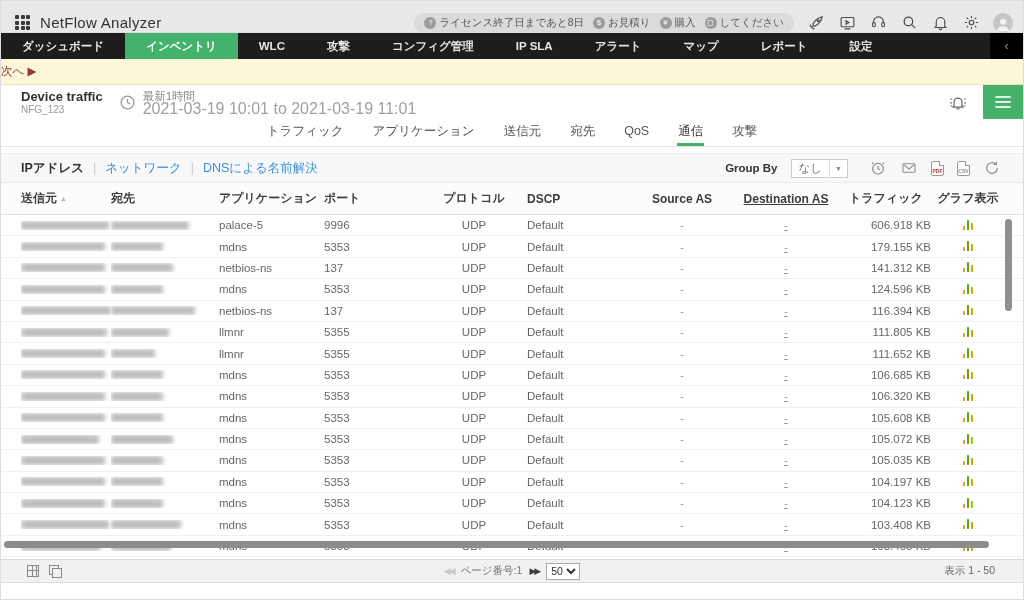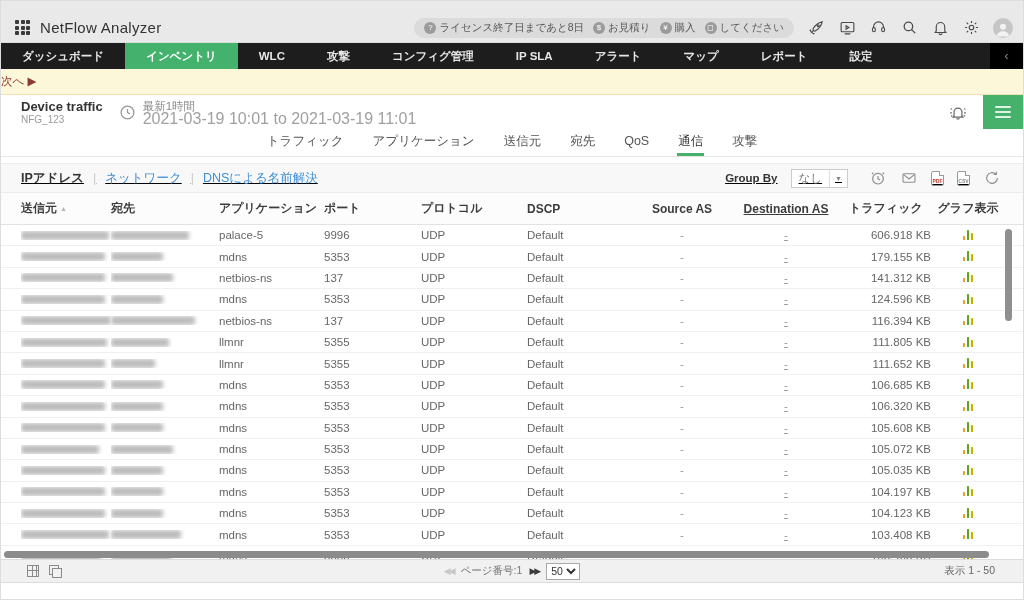--- a/index.html
+++ b/index.html
@@ -1,21 +1,21 @@
 <!DOCTYPE html>
 <html><head>
 <meta charset="utf-8">
 <style>
   * { margin:0; padding:0; box-sizing:border-box; }
   html,body { background:#fff; }
   body { font-family:"Liberation Sans","DejaVu Sans",sans-serif; }
   #app { position:relative; width:1024px; height:600px; background:#fff; overflow:hidden; border:1px solid #ddd; }
 
   
-  .topbar { height:42px; background:#e9e9e9; display:flex; align-items:center; padding:12px 10px 0 14px; border-bottom:1px solid #dcdcdc;justify-content:center; }
+  .topbar { height:32px; background:#e9e9e9; display:flex; align-items:center; padding:12px 10px 0 14px; border-bottom:1px solid #dcdcdc;justify-content:center; }
   .apps-grid { width:15px; height:15px; display:grid; grid-template-columns:repeat(3,4px); grid-template-rows:repeat(3,4px); gap:1.5px; cursor:pointer; margin-right:10px; }
   .apps-grid i { background:#3a3a3a; border-radius:1px; }
   .app-title { font-size:15px; color:#333; letter-spacing:.3px; }
   .top-right { margin-left:auto; display:flex; align-items:center; gap:13px; }
   .license-pill { background:#dbdbdb; border-radius:11px; height:20px; display:flex; align-items:center; gap:9px; padding:0 10px; font-size:10.5px; color:#555; white-space:nowrap; }
   .pill-item { display:flex; align-items:center; gap:3px; cursor:pointer; }
   .pill-ico { width:12px; height:12px; border-radius:50%; background:#9b9b9b; color:#fff; font-size:8px; line-height:12px; text-align:center; display:inline-block; }
   .tb-ico { width:18px; height:18px; color:#4a4a4a; display:inline-flex; align-items:center; justify-content:center; cursor:pointer; }
   .tb-ico svg { width:17px; height:17px; }
   .avatar { width:20px; height:20px; border-radius:50%; background:#c6c6c6; display:inline-flex; align-items:flex-end; justify-content:center; overflow:hidden; cursor:pointer; }
@@ -51,21 +51,21 @@
   .green-menu { width:40px; height:100%; background:#45b16a; display:flex; flex-direction:column; align-items:center; justify-content:center; gap:3px; cursor:pointer; }
   .green-menu i { width:16px; height:2px; background:#dff2e4; border-radius:1px; }
 
   
   .tabs-row { height:28px; border-bottom:1px solid #e7e7e7; display:flex; justify-content:center; background:#fff; }
   .tabs { display:flex; gap:27px; }
   .tab { font-size:12.5px; color:#555; display:flex; align-items:center; cursor:pointer; border-bottom:3px solid transparent; padding:0 1px; }
   .tab.active { color:#333; border-bottom-color:#45b16a; }
 
   
-  .toolbar { height:30px; margin-top:6px; background:#f8f8f8; border-top:1px solid #ececec; border-bottom:1px solid #ececec; display:flex; align-items:center; padding:0 22px 0 20px;text-decoration:underline; }
+  .toolbar { height:30px; margin-top:6px; background:#f8f8f8; border-top:1px solid #ececec; border-bottom:1px solid #ececec; display:flex; align-items:center; padding:0 22px 0 20px; }
   .view-links { display:flex; align-items:center; gap:9px; font-size:12.5px; }
   .vl-active { color:#333; font-weight:bold; cursor:default; }
   .vl-sep { color:#c9c9c9; }
   .vl-link { color:#3f8fd6; cursor:pointer; }
   .tool-right { margin-left:auto; display:flex; align-items:center; gap:13px; }
   .groupby-label { font-size:11.5px; font-weight:bold; color:#333; }
   .groupby-select { display:flex; align-items:center; border:1px solid #ccc; background:#fff; height:19px; padding:0 5px 0 7px; gap:7px; font-size:11.5px; color:#777; cursor:pointer; margin-right:8px; }
   .gb-caret { font-size:7px; color:#888; border-left:1px solid #ddd; padding-left:5px; height:100%; display:flex; align-items:center; }
   .tool-ico { width:18px; height:18px; color:#8d8d8d; display:inline-flex; align-items:center; justify-content:center; cursor:pointer; }
   .tool-ico svg { width:16px; height:16px; }
@@ -74,21 +74,21 @@
   .doc-ico.pdf { color:#c0392b; }
 
   
   .table-wrap { position:relative; background:#fff; }
   .thead { height:32px; display:flex; align-items:center; padding:0 24px 0 20px; background:#fcfcfc; border-bottom:1px solid #e2e2e2; }
   .th { font-size:12px; font-weight:bold; color:#3c3c3c; white-space:nowrap; overflow:hidden; }
   .sort-arrow { font-size:7px; color:#b5b5b5; margin-left:3px; vertical-align:1px; }
   .tbody { height:342px; overflow:hidden; }
   .row { height:21.4px; display:flex; align-items:center; padding:0 24px 0 20px; border-bottom:1px solid #f0f0f0; cursor:pointer; }
   .td { font-size:11.5px; color:#666; white-space:nowrap; overflow:hidden; }
-  .c0{width:90px;} .c1{width:108px;} .c2{width:105px;} .c3{width:97px;} .c4{width:106px;} .c5{width:104px;}
+  .c0{width:90px;} .c1{width:108px;} .c2{width:105px;} .c3{width:97px;} .c4{width:106px;text-align:center;} .c5{width:104px;}
   .c6{width:102px; text-align:center;} .c7{width:106px; text-align:center;text-decoration:underline;}
   .c8{width:98px; text-align:right; padding-right:6px;} .c9{flex:1; text-align:center;}
   .th.c8 { text-align:left; padding-left:10px; }
   .dash { color:#999; }
   .blur { height:9px; background:#bcbcbc; border-radius:2px; filter:blur(2.1px); }
   .chart-ico { display:inline-flex; align-items:flex-end; gap:1.5px; height:11px; cursor:pointer; }
   .chart-ico i { width:2.5px; border-radius:.5px; display:inline-block; }
   .chart-ico .b1 { height:4px; background:#f09d1e; }
   .chart-ico .b2 { height:10px; background:#5fa617; }
   .chart-ico .b3 { height:7px; background:#c3b200; }

